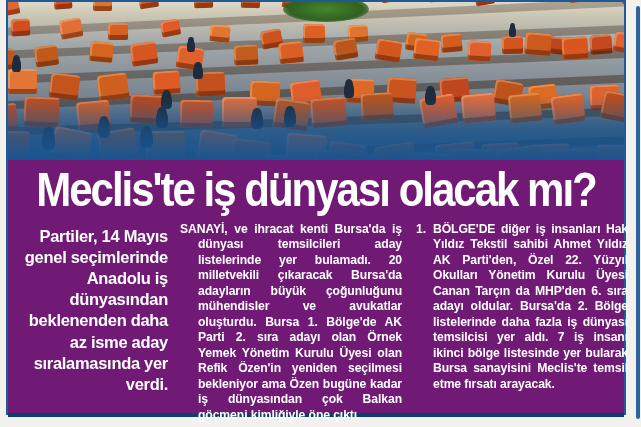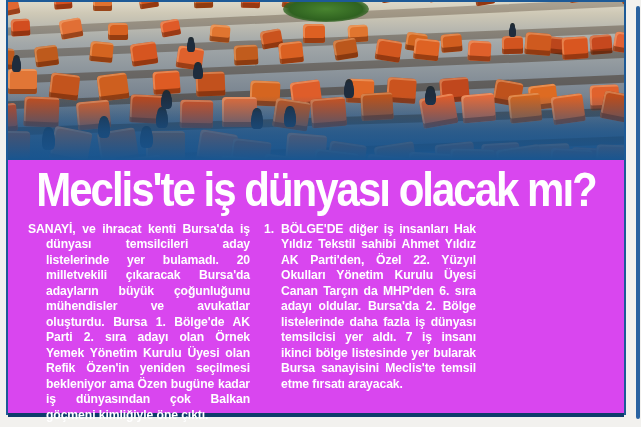--- a/index.html
+++ b/index.html
@@ -34,21 +34,21 @@
   .plant{
     position:absolute;left:275px;top:-6px;width:86px;height:26px;border-radius:50%;
     background:radial-gradient(ellipse at center,#48842f 0%,#2f6220 60%,rgba(47,98,32,0) 100%);
   }
   .photo-fade{
     position:absolute;left:0;right:0;bottom:0;height:64px;
     background:linear-gradient(180deg,rgba(24,85,144,0) 0%,rgba(24,85,144,.72) 55%,#185590 100%);
   }
   
   .panel{
-    position:relative;width:100%;height:257px;background:#d946ef;
+    position:relative;width:100%;height:257px;background:#701a75;
     border-bottom:4px solid #0f3c6b;box-sizing:border-box;
   }
   .headline{
     margin:0;padding:0 2px;text-align:center;color:#fff;
     font-size:42px;font-weight:800;letter-spacing:-2px;line-height:52px;
     white-space:nowrap;
   }
   .headline>span{display:inline-block;transform:scaleY(1.14);transform-origin:center top;}
   .columns{
     display:flex;align-items:flex-start;
@@ -202,20 +202,23 @@
     <div class="photo-fade"></div>
   </div>
 
   <div class="panel">
     <h1 class="headline">
       <span>Meclis'te iş dünyası olacak mı?</span>
     </h1>
 
     <div class="columns">
 
+      <div class="col-lead">
+        <span>Partiler, 14 Mayıs genel seçimlerinde Anadolu iş dünyasından beklenenden daha az isme aday sıralamasında yer verdi.</span>
+      </div>
 
       <div class="col col-a">
         <p><span>SANAYİ,</span><span> ve ihracat kenti Bursa'da iş dünyası temsilcileri aday listelerinde yer bulamadı. 20 milletvekili çıkaracak Bursa'da adayların büyük çoğunluğunu mühendisler ve avukatlar oluşturdu. Bursa 1. Bölge'de AK Parti 2. sıra adayı olan Örnek Yemek Yönetim Kurulu Üyesi olan Refik Özen'in yeniden seçilmesi bekleniyor ama Özen bugüne kadar iş dünyasından çok Balkan göçmeni kimliğiyle öne çıktı.</span></p>
       </div>
 
       <div class="col col-b">
         <span class="num-marker">1.</span>
         <p><span>BÖLGE'DE</span><span> diğer iş insanları Hak Yıldız Tekstil sahibi Ahmet Yıldız AK Parti'den, Özel 22. Yüzyıl Okulları Yönetim Kurulu Üyesi Canan Tarçın da MHP'den 6. sıra adayı oldular. Bursa'da 2. Bölge listelerinde daha fazla iş dünyası temsilcisi yer aldı. 7 iş insanı ikinci bölge listesinde yer bularak Bursa sanayisini Meclis'te temsil etme fırsatı arayacak.</span></p>
       </div>
 

